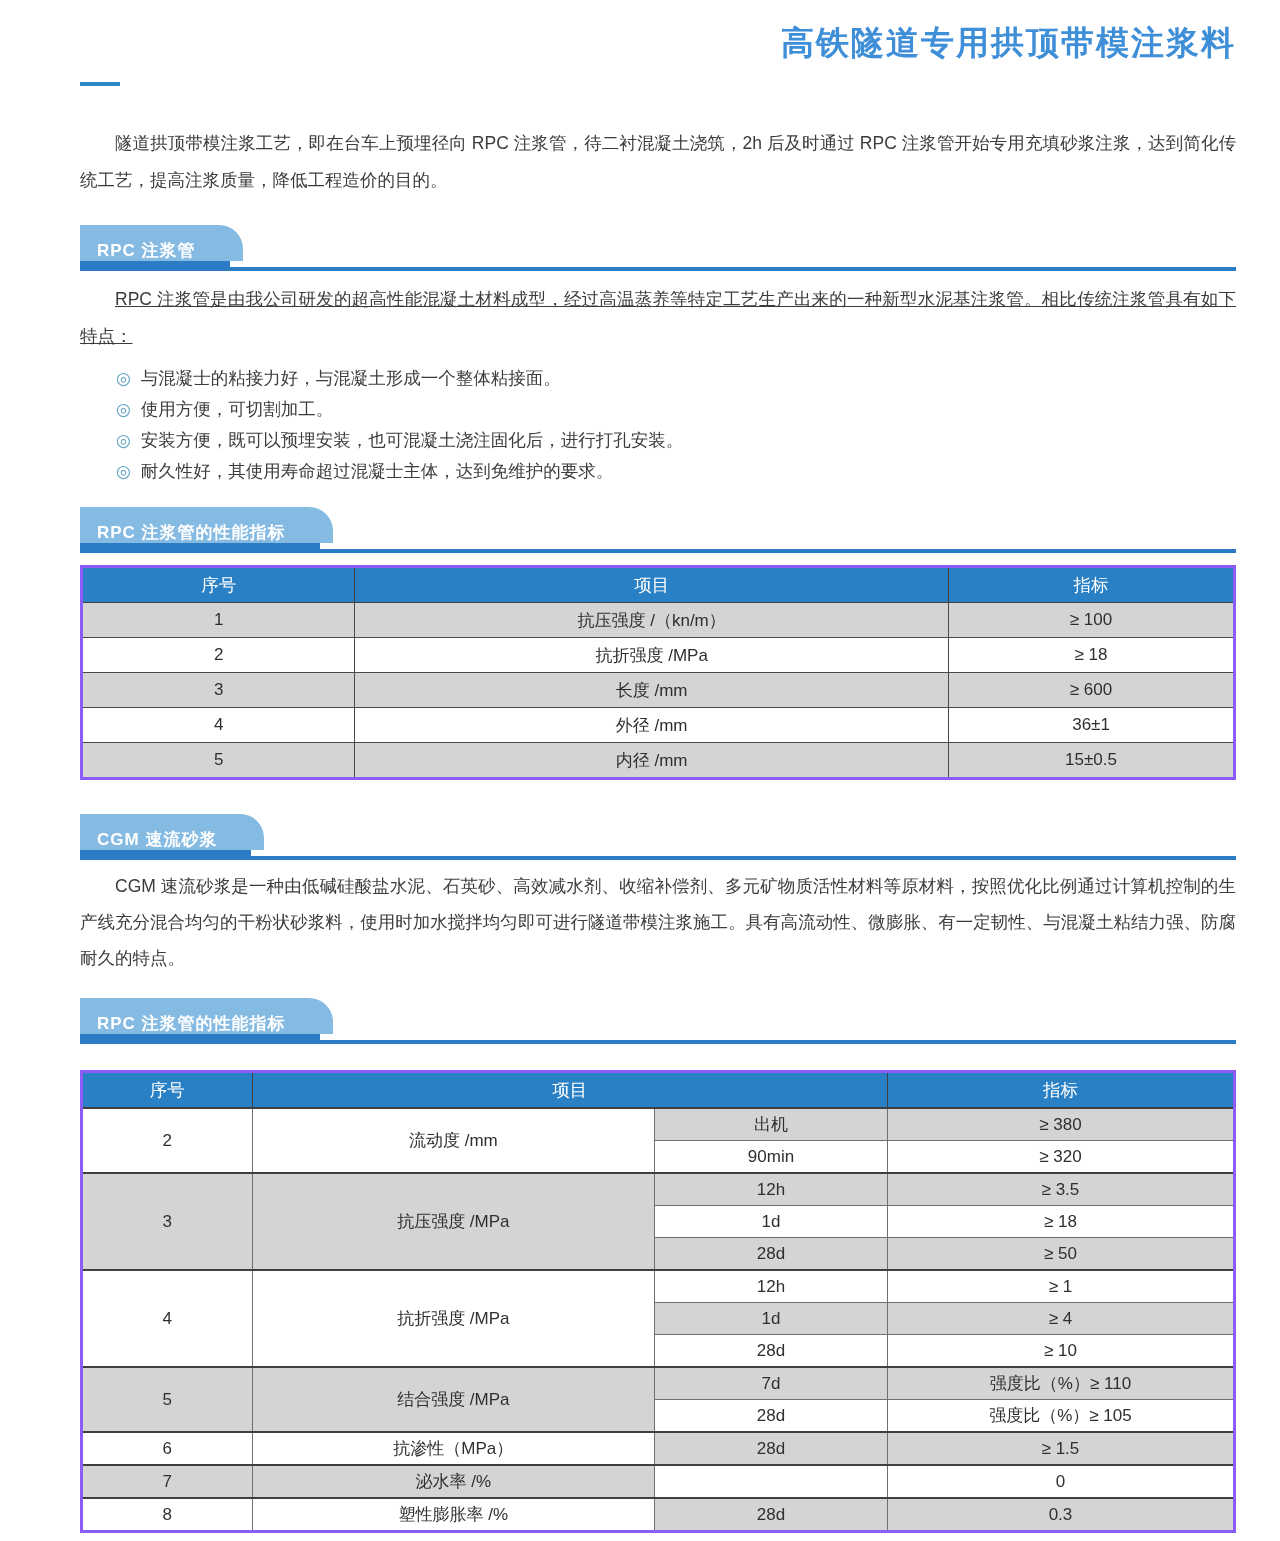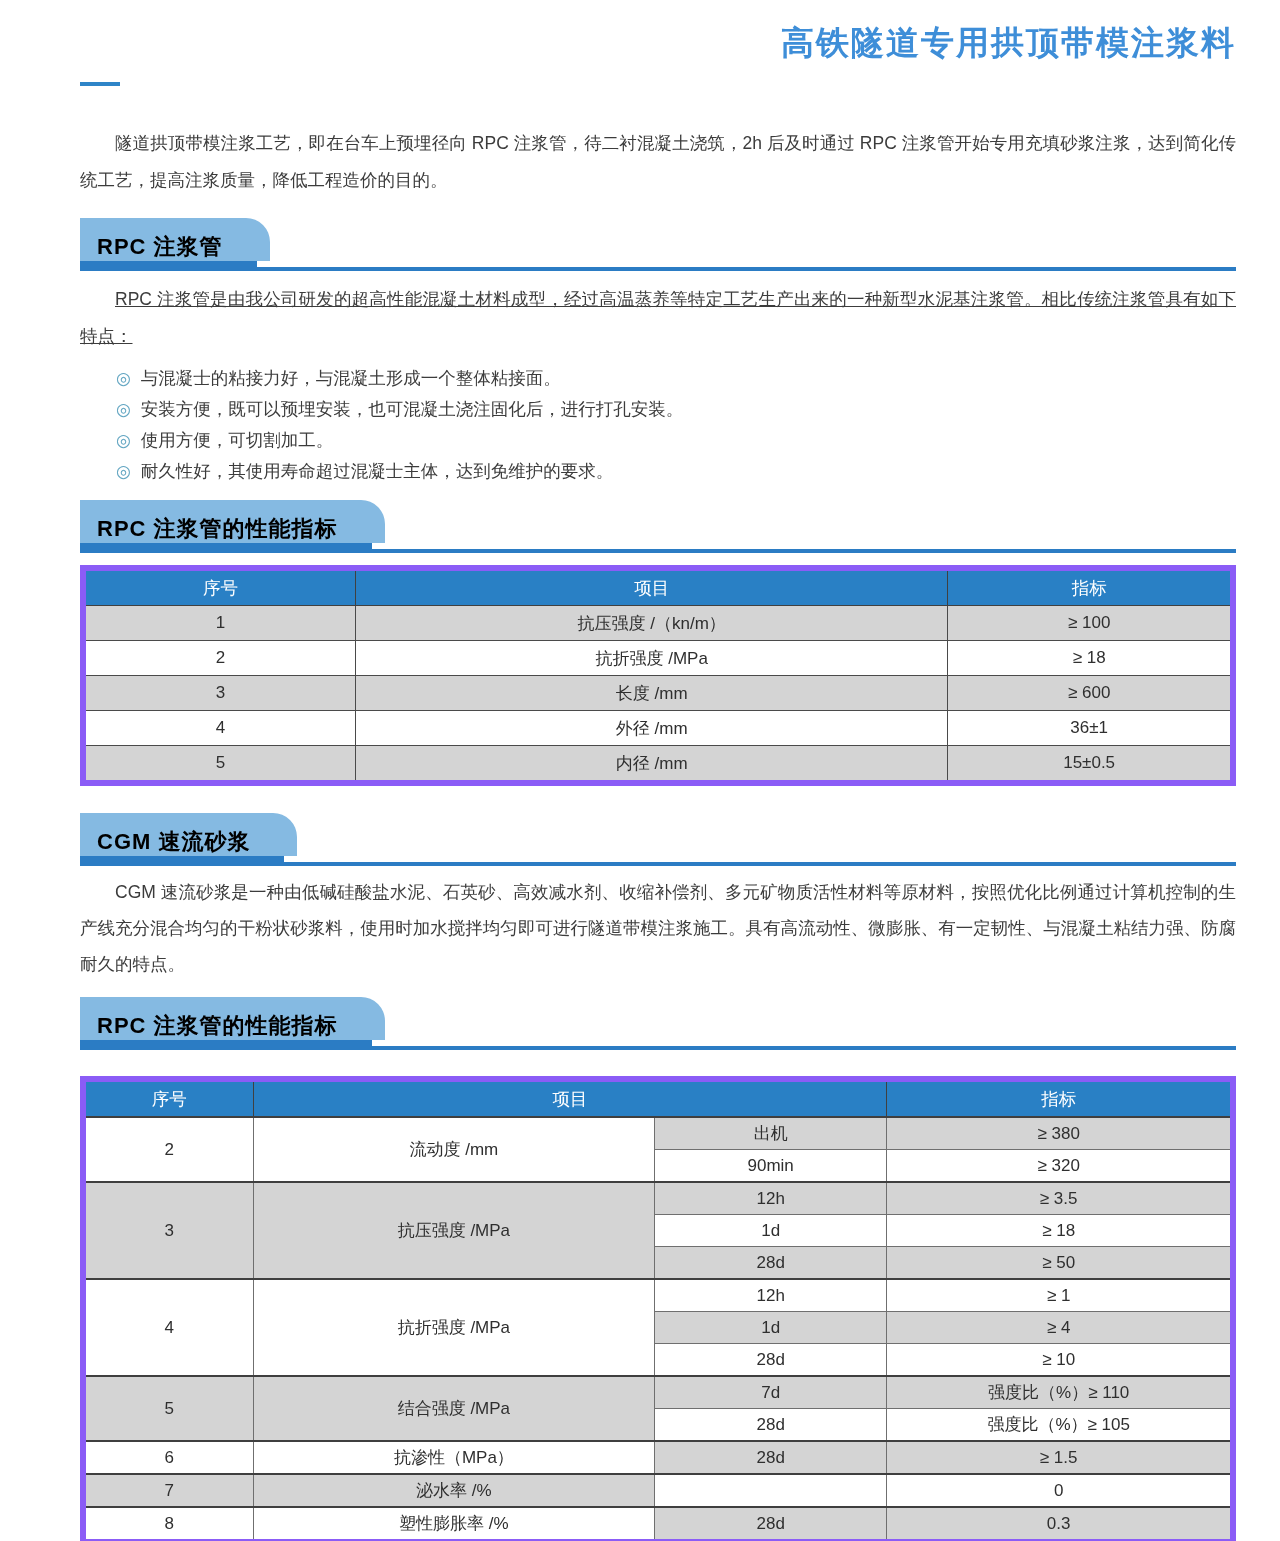--- a/index.html
+++ b/index.html
@@ -21,30 +21,30 @@
 
   
   .section-badge{position:relative;height:50px;}
   .sb-1{margin-top:22px;}
   .sb-2{margin-top:16px;}
   .sb-3{margin-top:30px;}
   .sb-4{margin-top:18px;}
   .badge-line{position:absolute;left:0;right:0;bottom:0;height:4px;background:#2b7cc4;}
   .badge-tab{position:absolute;left:0;bottom:0;background:#2b7cc4;border-top-right-radius:22px;padding:7px 34px 9px 17px;white-space:nowrap;}
   .badge-tab::before{content:"";position:absolute;left:0;top:-7px;right:-13px;bottom:10px;background:#85bae2;border-top-right-radius:24px;}
-  .badge-label{position:relative;color:#000000;font-size:22px;font-weight:700;letter-spacing:1px;}
+  .badge-label{position:relative;color:#ffffff;font-size:17px;font-weight:700;letter-spacing:1px;}
 
   
   .bullets{list-style:none;margin:8px 0 0;padding:0 0 0 36px;}
   .bullets li{font-size:17.5px;line-height:31px;color:#3c3c3c;}
   .bullet-icon{color:#63a6c2;margin-right:10px;font-size:17px;}
 
   
   table{border-collapse:collapse;width:100%;table-layout:fixed;}
-  .spec-table{border:6px solid #8b5cf6;}
+  .spec-table{border:3px solid #8b5cf6;}
   .t1{margin-top:12px;}
   .t2{margin-top:26px;}
   th{background:#2980c5;color:#ffffff;font-weight:400;font-size:17.5px;height:32px;border:1px solid #404040;}
   td{text-align:center;font-size:17px;color:#2f2f2f;border:1px solid #6f6f6f;vertical-align:middle;}
   .t1 td{height:32px;border-color:#4a4a4a;}
   .t2 td{height:29px;}
   .t2 tr.gs td{border-top:2px solid #3f3f3f;}
   .t2 th{border-bottom:2px solid #3f3f3f;}
   .g{background:#d4d4d4;}
   .w{background:#ffffff;}
@@ -63,22 +63,22 @@
     <span class="badge-line"></span>
     <span class="badge-tab">
       <span class="badge-label">RPC 注浆管</span>
     </span>
   </div>
 
   <p class="para rpc-para">RPC 注浆管是由我公司研发的超高性能混凝土材料成型，经过高温蒸养等特定工艺生产出来的一种新型水泥基注浆管。相比传统注浆管具有如下特点：</p>
 
   <ul class="bullets">
     <li><span class="bullet-icon">◎</span><span>与混凝士的粘接力好，与混凝土形成一个整体粘接面。</span></li>
+    <li><span class="bullet-icon">◎</span><span>使用方便，可切割加工。</span></li>
     <li><span class="bullet-icon">◎</span><span>安装方便，既可以预埋安装，也可混凝土浇注固化后，进行打孔安装。</span></li>
-    <li><span class="bullet-icon">◎</span><span>使用方便，可切割加工。</span></li>
     <li><span class="bullet-icon">◎</span><span>耐久性好，其使用寿命超过混凝士主体，达到免维护的要求。</span></li>
   </ul>
 
   <div class="section-badge sb-2">
     <span class="badge-line"></span>
     <span class="badge-tab">
       <span class="badge-label">RPC 注浆管的性能指标</span>
     </span>
   </div>
 

